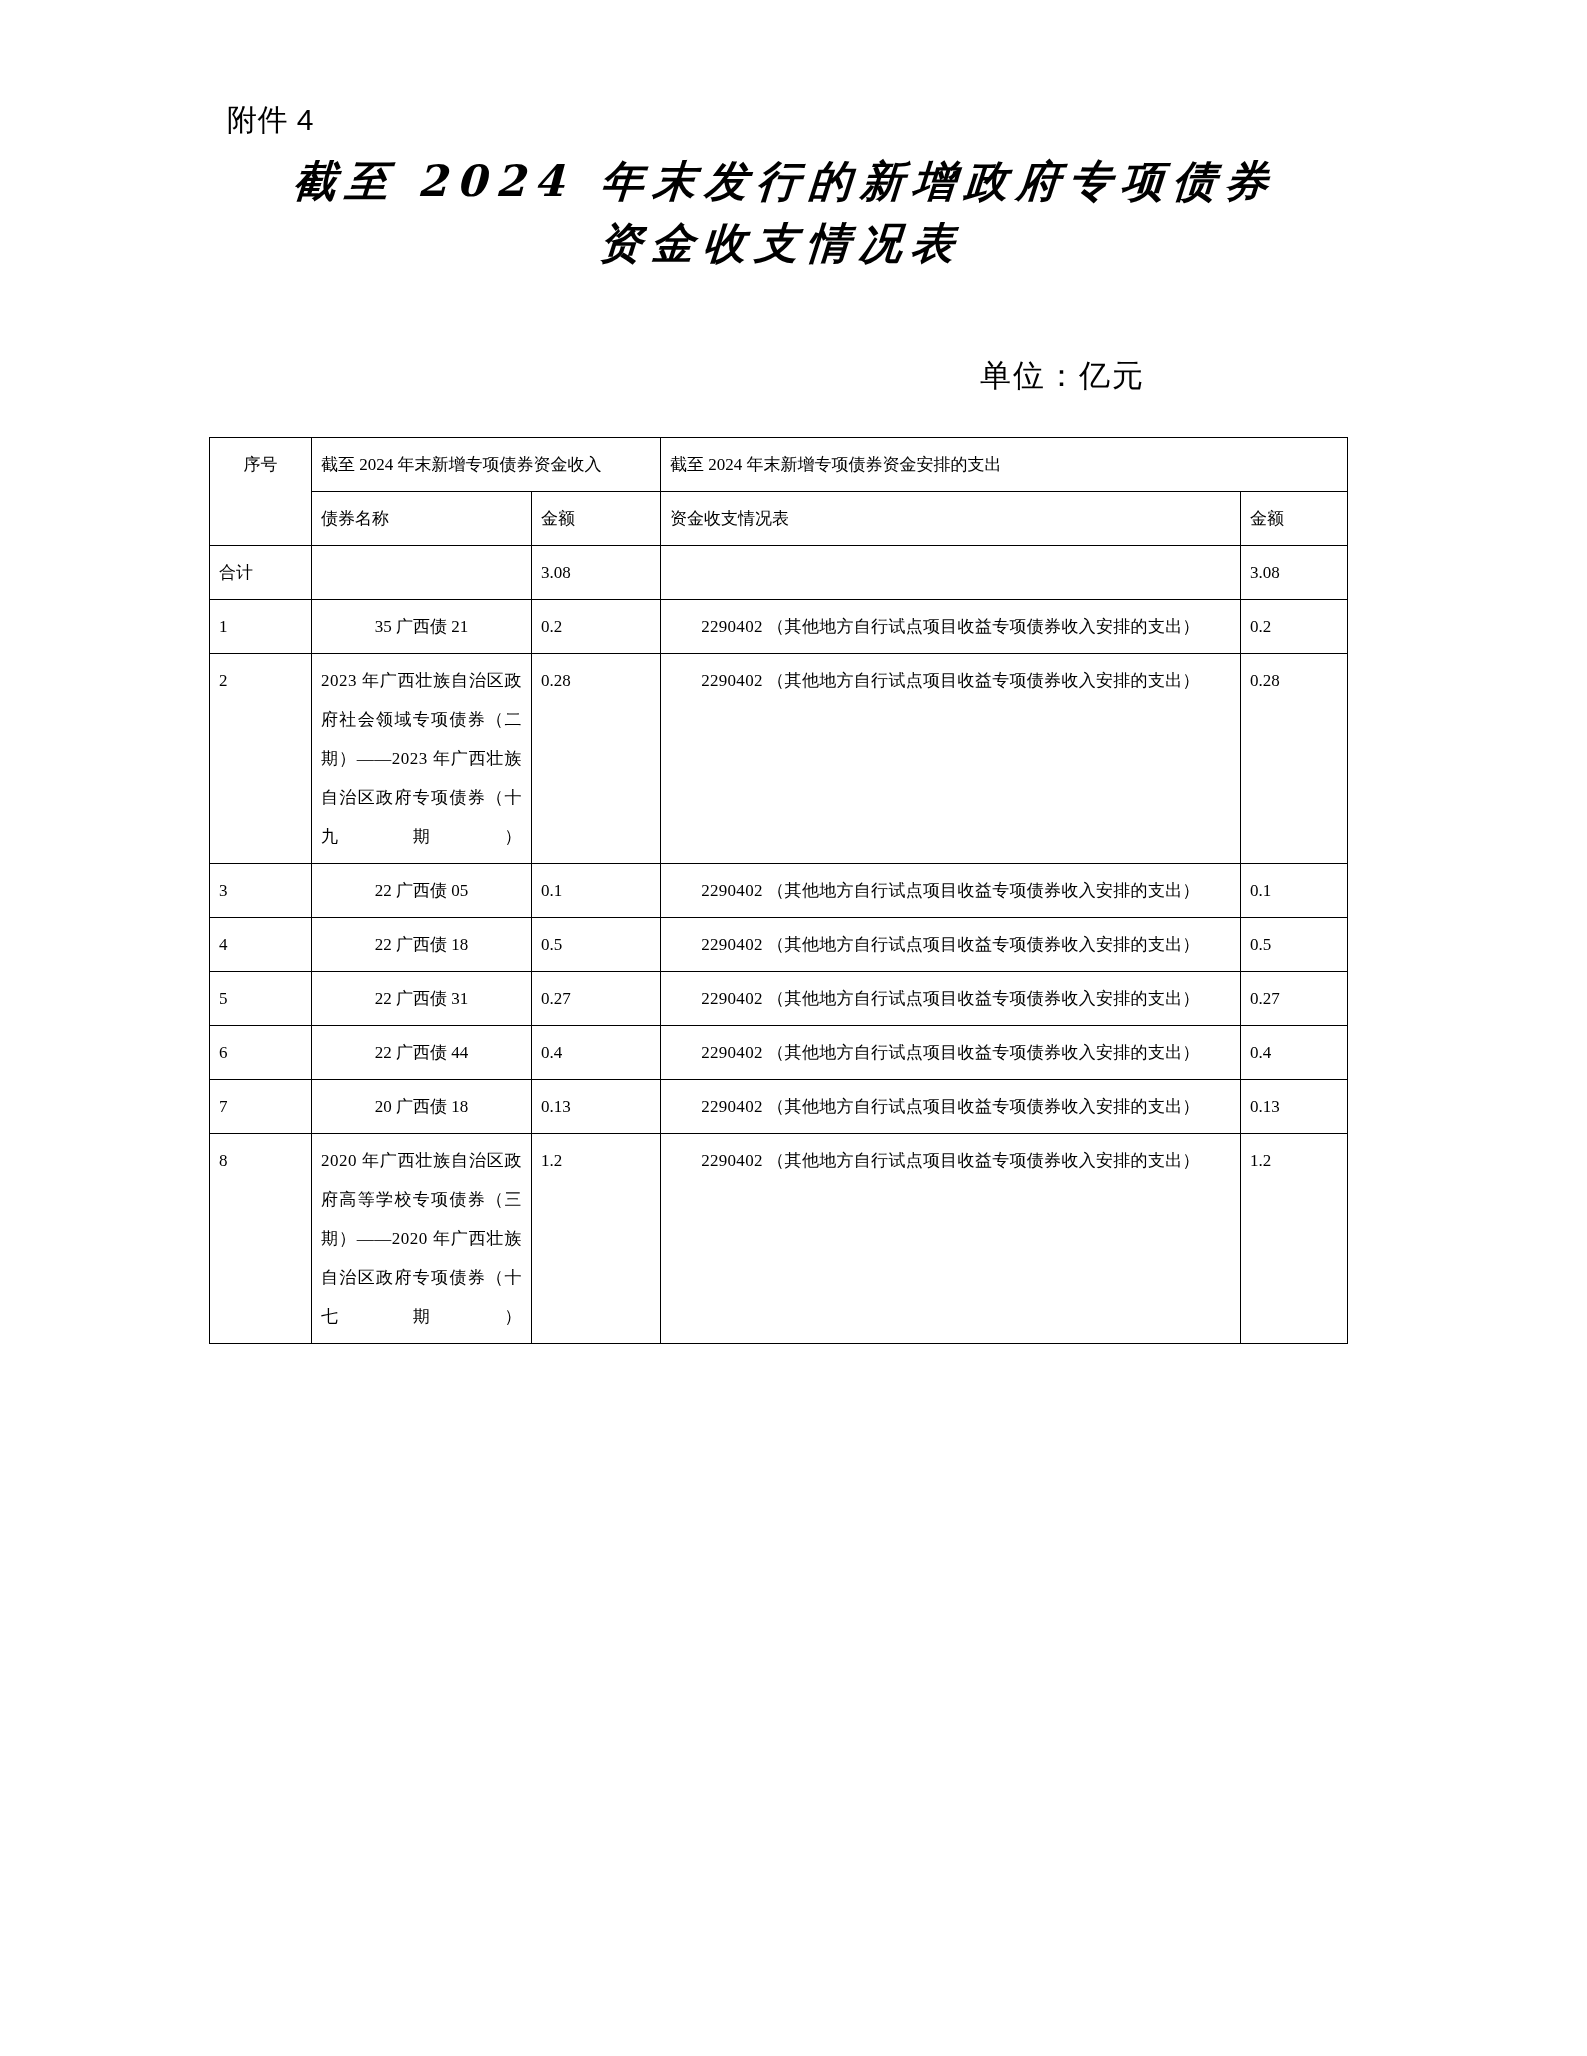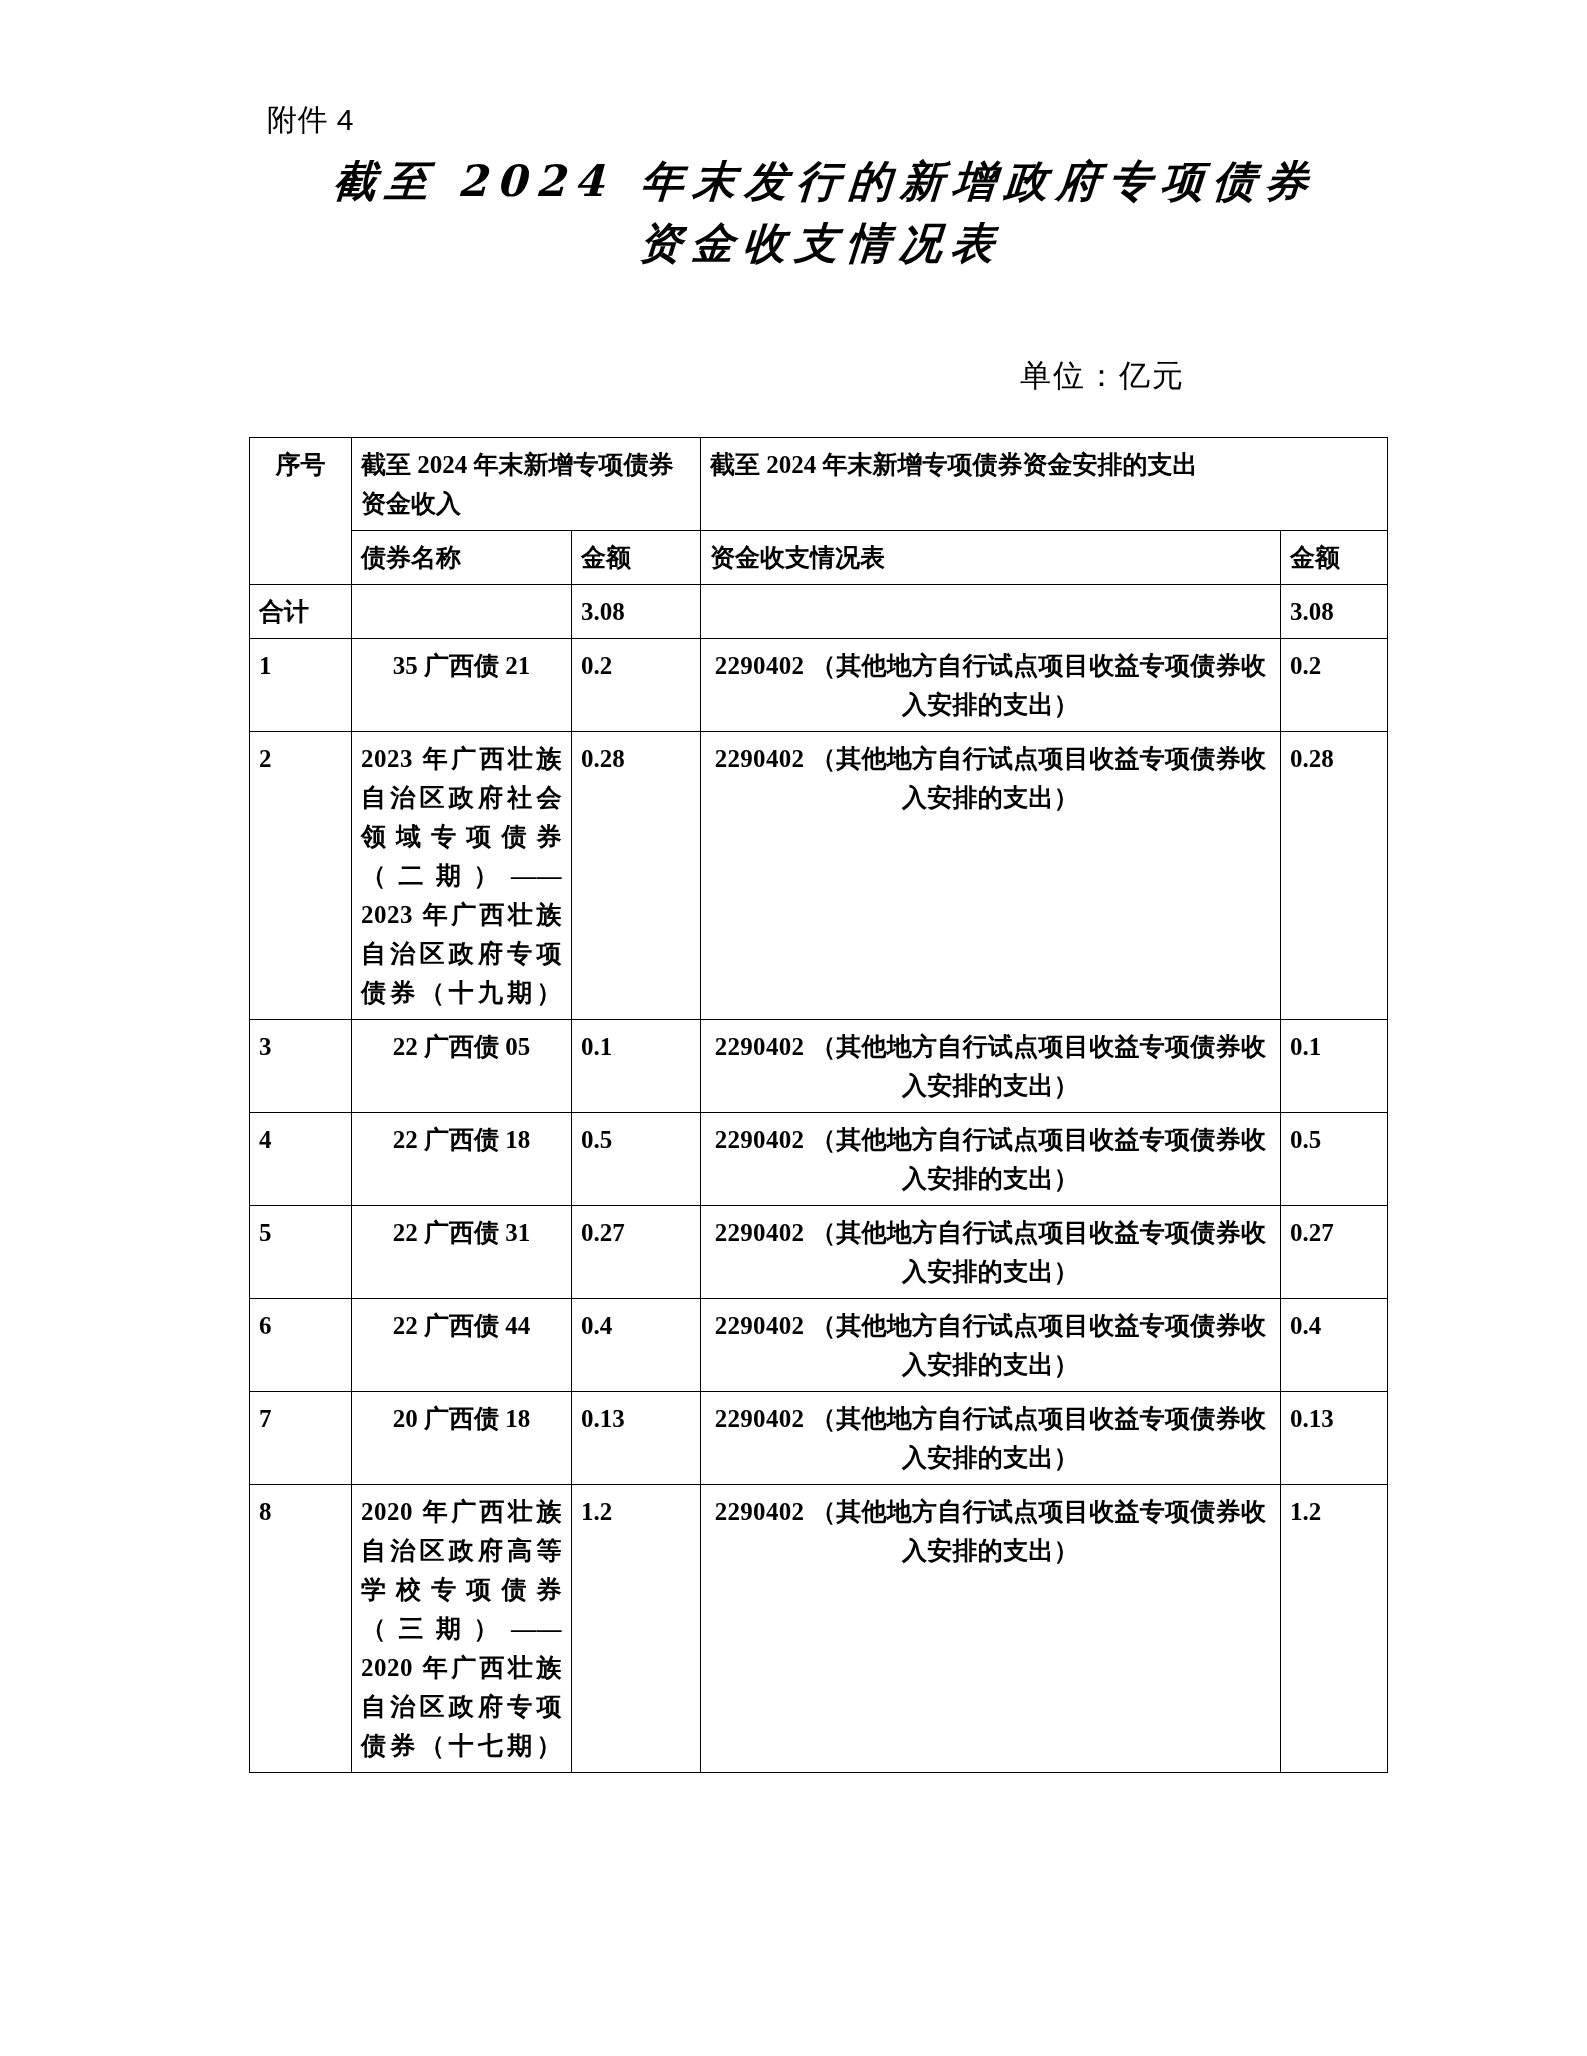--- a/index.html
+++ b/index.html
@@ -14,21 +14,20 @@
     font-family: "Liberation Serif", "DejaVu Serif", serif;
     color: #000000;
     overflow: hidden;
   }
 
   .page {
     position: absolute;
     top: 0; left: 0;
     width: 1400px;
     height: 2056px;
-    margin-left: 40px;
   }
 
   
   .attachment-label {
     position: absolute;
     left: 227px;
     top: 100px;
     font-size: 30px;
     letter-spacing: 0.5px;
     font-family: "Liberation Sans", "DejaVu Sans", sans-serif;
@@ -74,25 +73,24 @@
     top: 437px;
     width: 1138px;
   }
   table.main {
     border-collapse: collapse;
     width: 1138px;
     table-layout: fixed;
   }
   table.main td {
     border: 1.4px solid #000000;
-    font-size: 25px;
+    font-size: 17px;
     line-height: 39px;
     padding: 7px 9px;
     vertical-align: top;
-    font-weight: bold;
   }
   .c-seq    { width: 102px; text-align: center; }
   .c-name   { width: 220px; }
   .c-amt1   { width: 129px; text-align: center; }
   .c-func   { width: 580px; }
   .c-amt2   { width: 107px; text-align: center; }
 
   td.ctr { text-align: left; }
   td.mid { vertical-align: middle; }
   td.name-cell {

